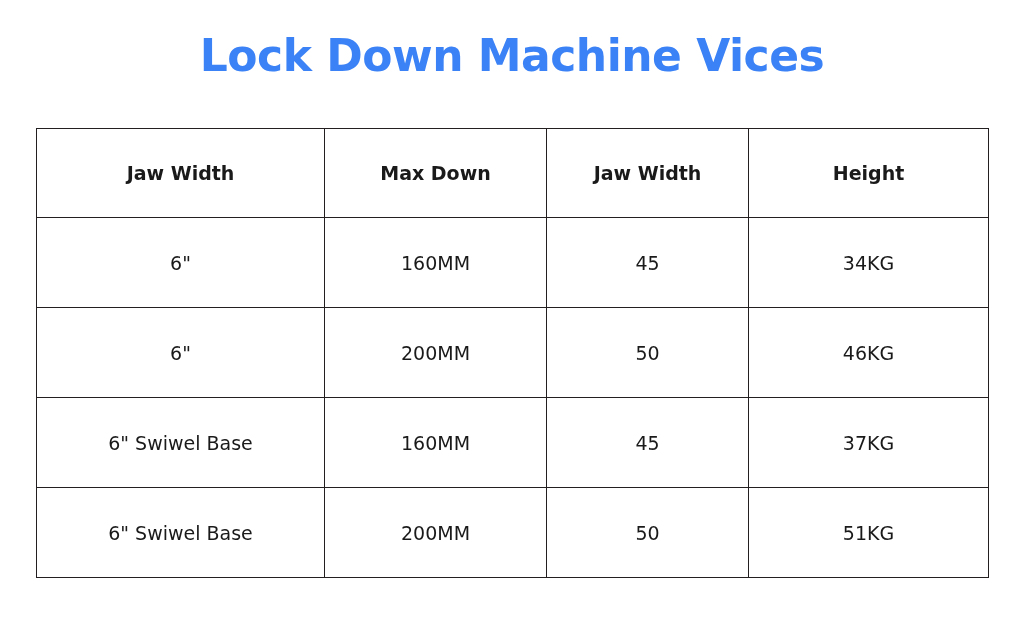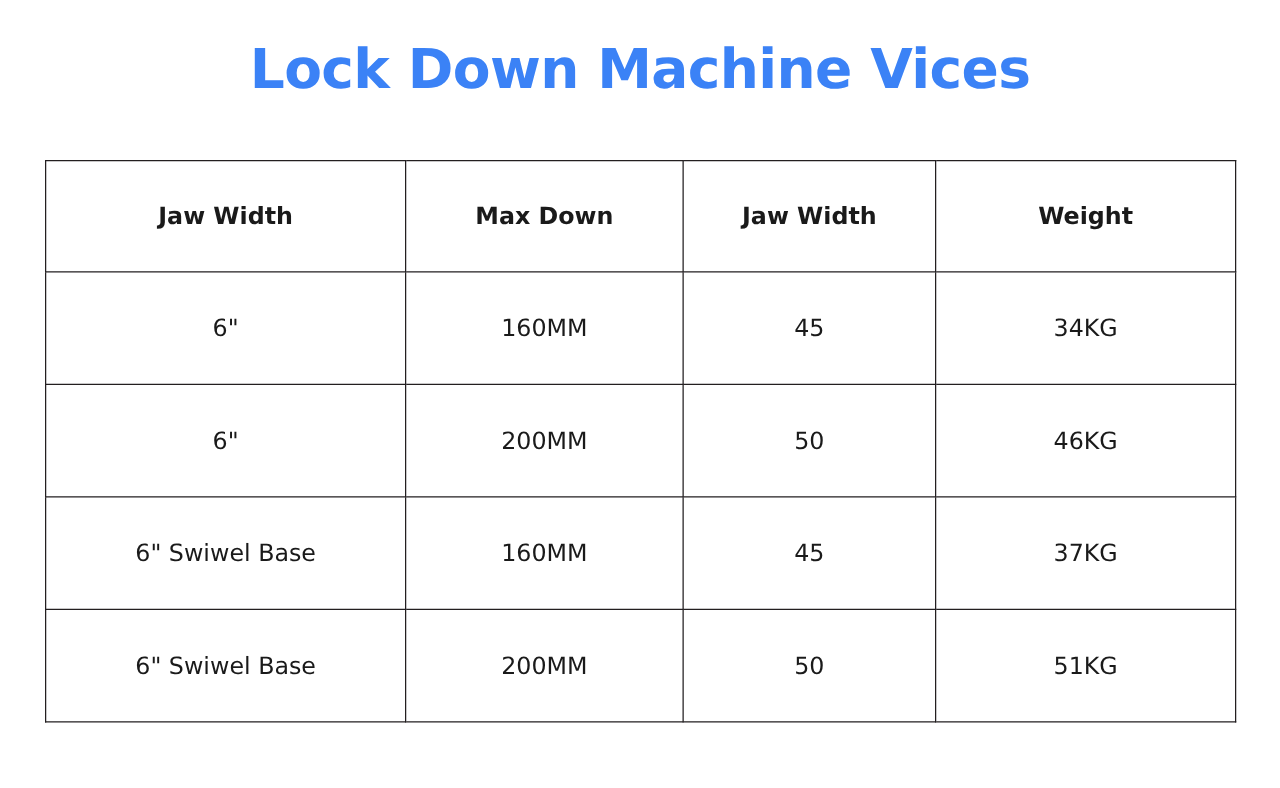--- a/index.html
+++ b/index.html
@@ -75,21 +75,21 @@
         <col class="c1">
           <col class="c2">
           <col class="c3">
           <col class="c4">
       </colgroup>
       <thead>
         <tr>
           <th>Jaw Width</th>
           <th>Max Down</th>
           <th>Jaw Width</th>
-          <th>Weight</th>
+          <th>Height</th>
         </tr>
       </thead>
       <tbody>
         <tr>
           <td>6"</td>
           <td>160MM</td>
           <td>45</td>
           <td>34KG</td>
         </tr>
         <tr>

